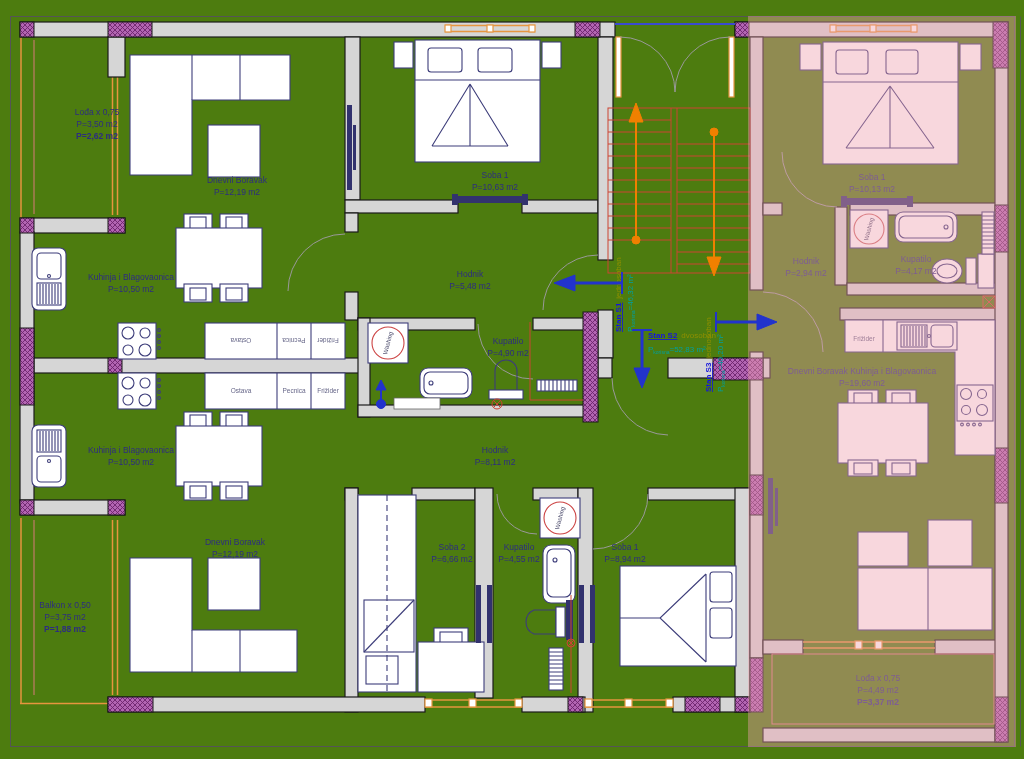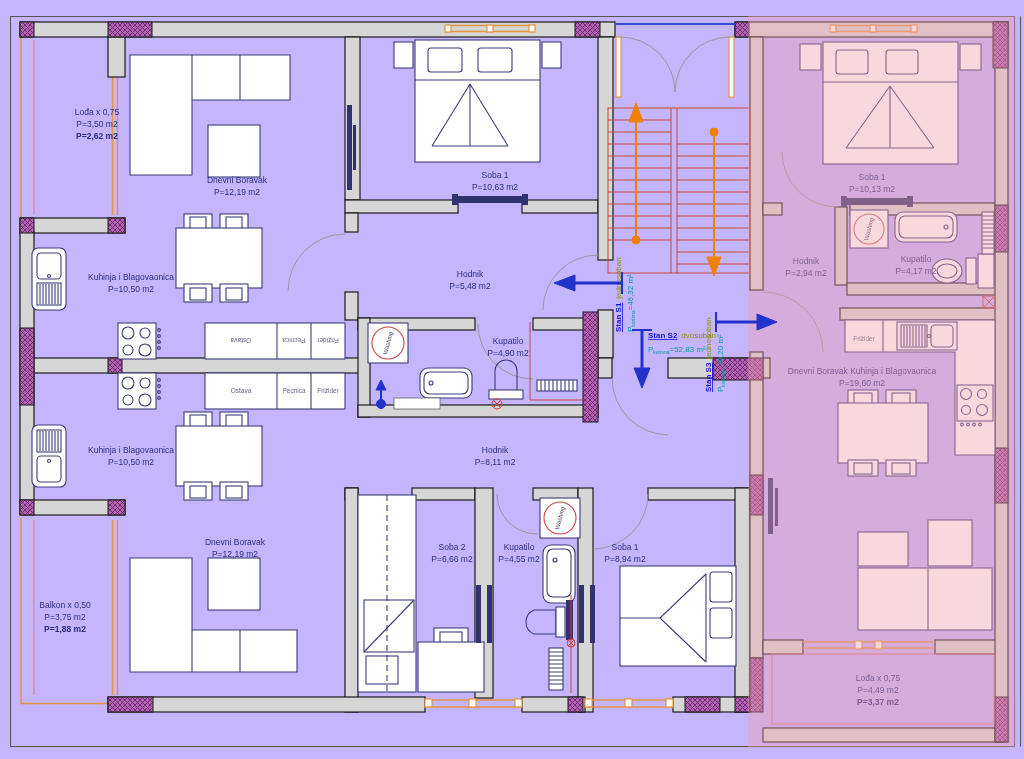--- a/index.html
+++ b/index.html
@@ -1,16 +1,16 @@
 <!DOCTYPE html>
 <html><head>
 <meta charset="utf-8">
 <style>
   html,body{margin:0;padding:0;background:#fff;}
-  #stage{position:relative;width:1024px;height:759px;background:#c4b5fd;overflow:hidden;}
+  #stage{position:relative;width:1024px;height:759px;background:#4d7c0f;overflow:hidden;}
   svg{display:block;}
   svg text{font-family:"Liberation Sans","DejaVu Sans",sans-serif;}
   .bound{fill:none;stroke:#555;stroke-width:1;}
   .wall{fill:#d6d6d6;stroke:#1b1b1b;stroke-width:1.2;}
   .col{fill:url(#hatchP);stroke:#1b1b1b;stroke-width:1;}
   .furn{fill:#ffffff;stroke:#3d3d7a;stroke-width:1.1;}
   .furn-n{fill:none;stroke:#3d3d7a;stroke-width:1.1;}
   .navy{fill:#32326e;stroke:none;}
   .door{fill:none;stroke:#999999;stroke-width:1;}
   .win{stroke:#e6953f;stroke-width:1.5;fill:none;}

